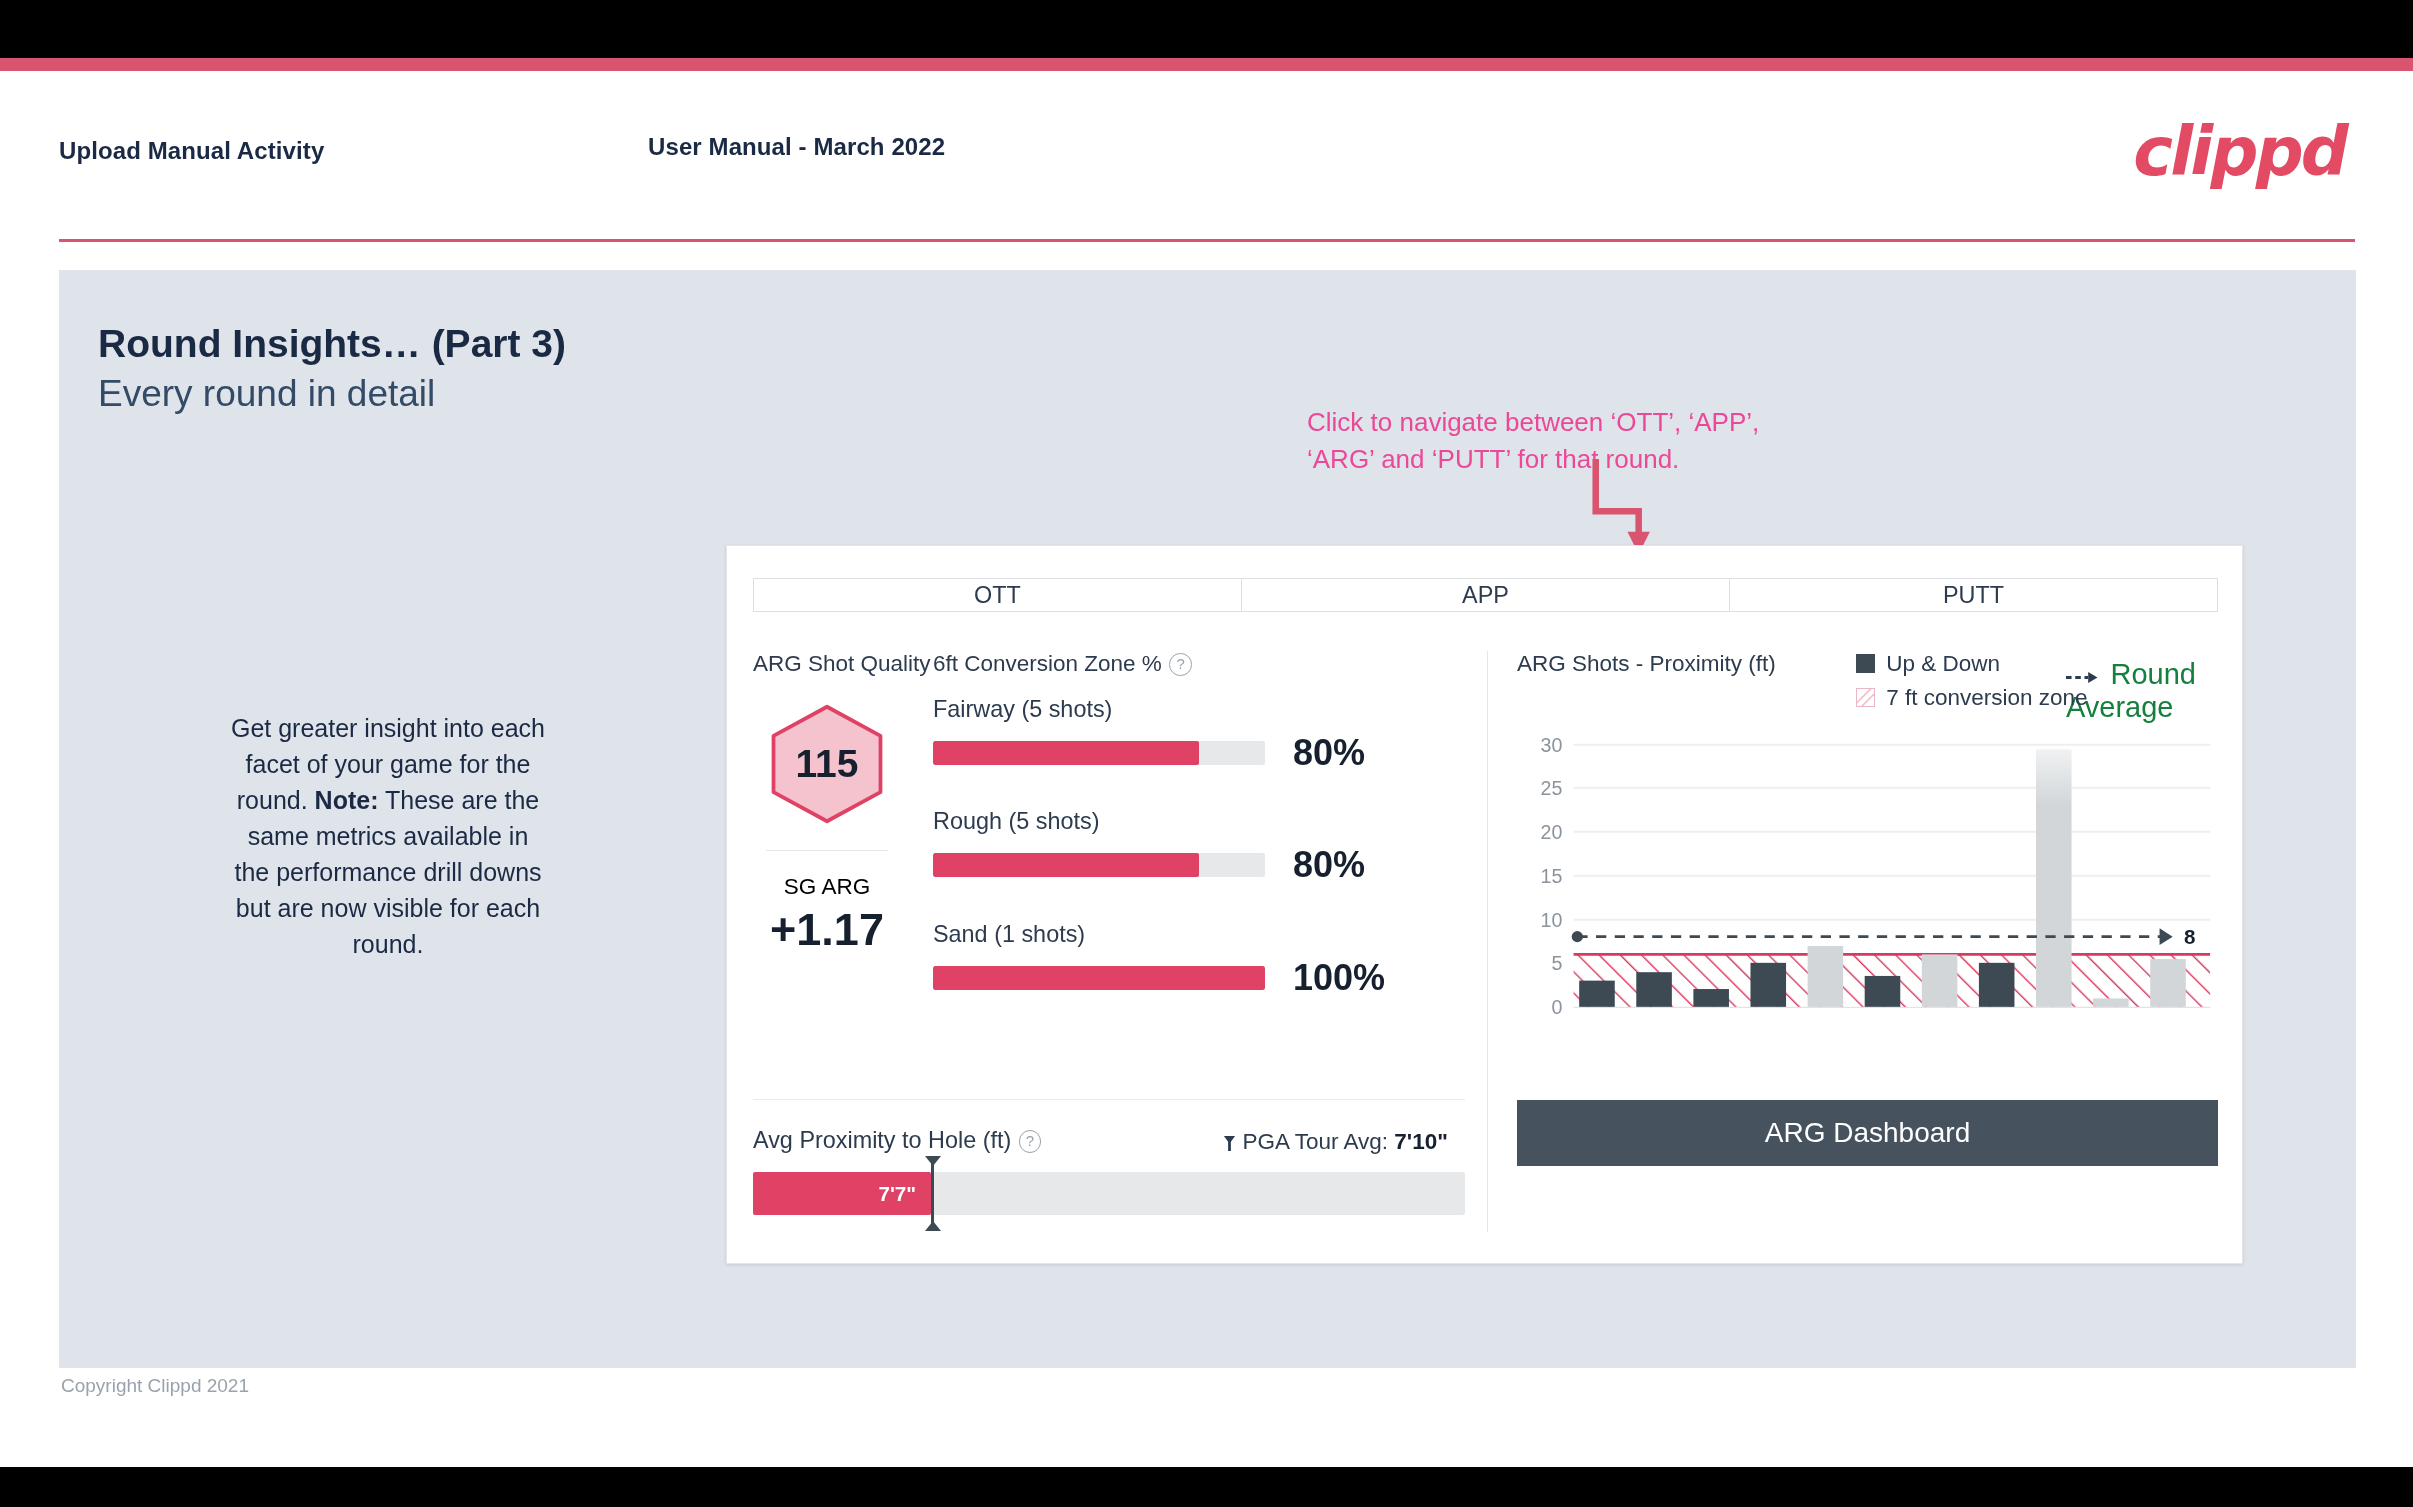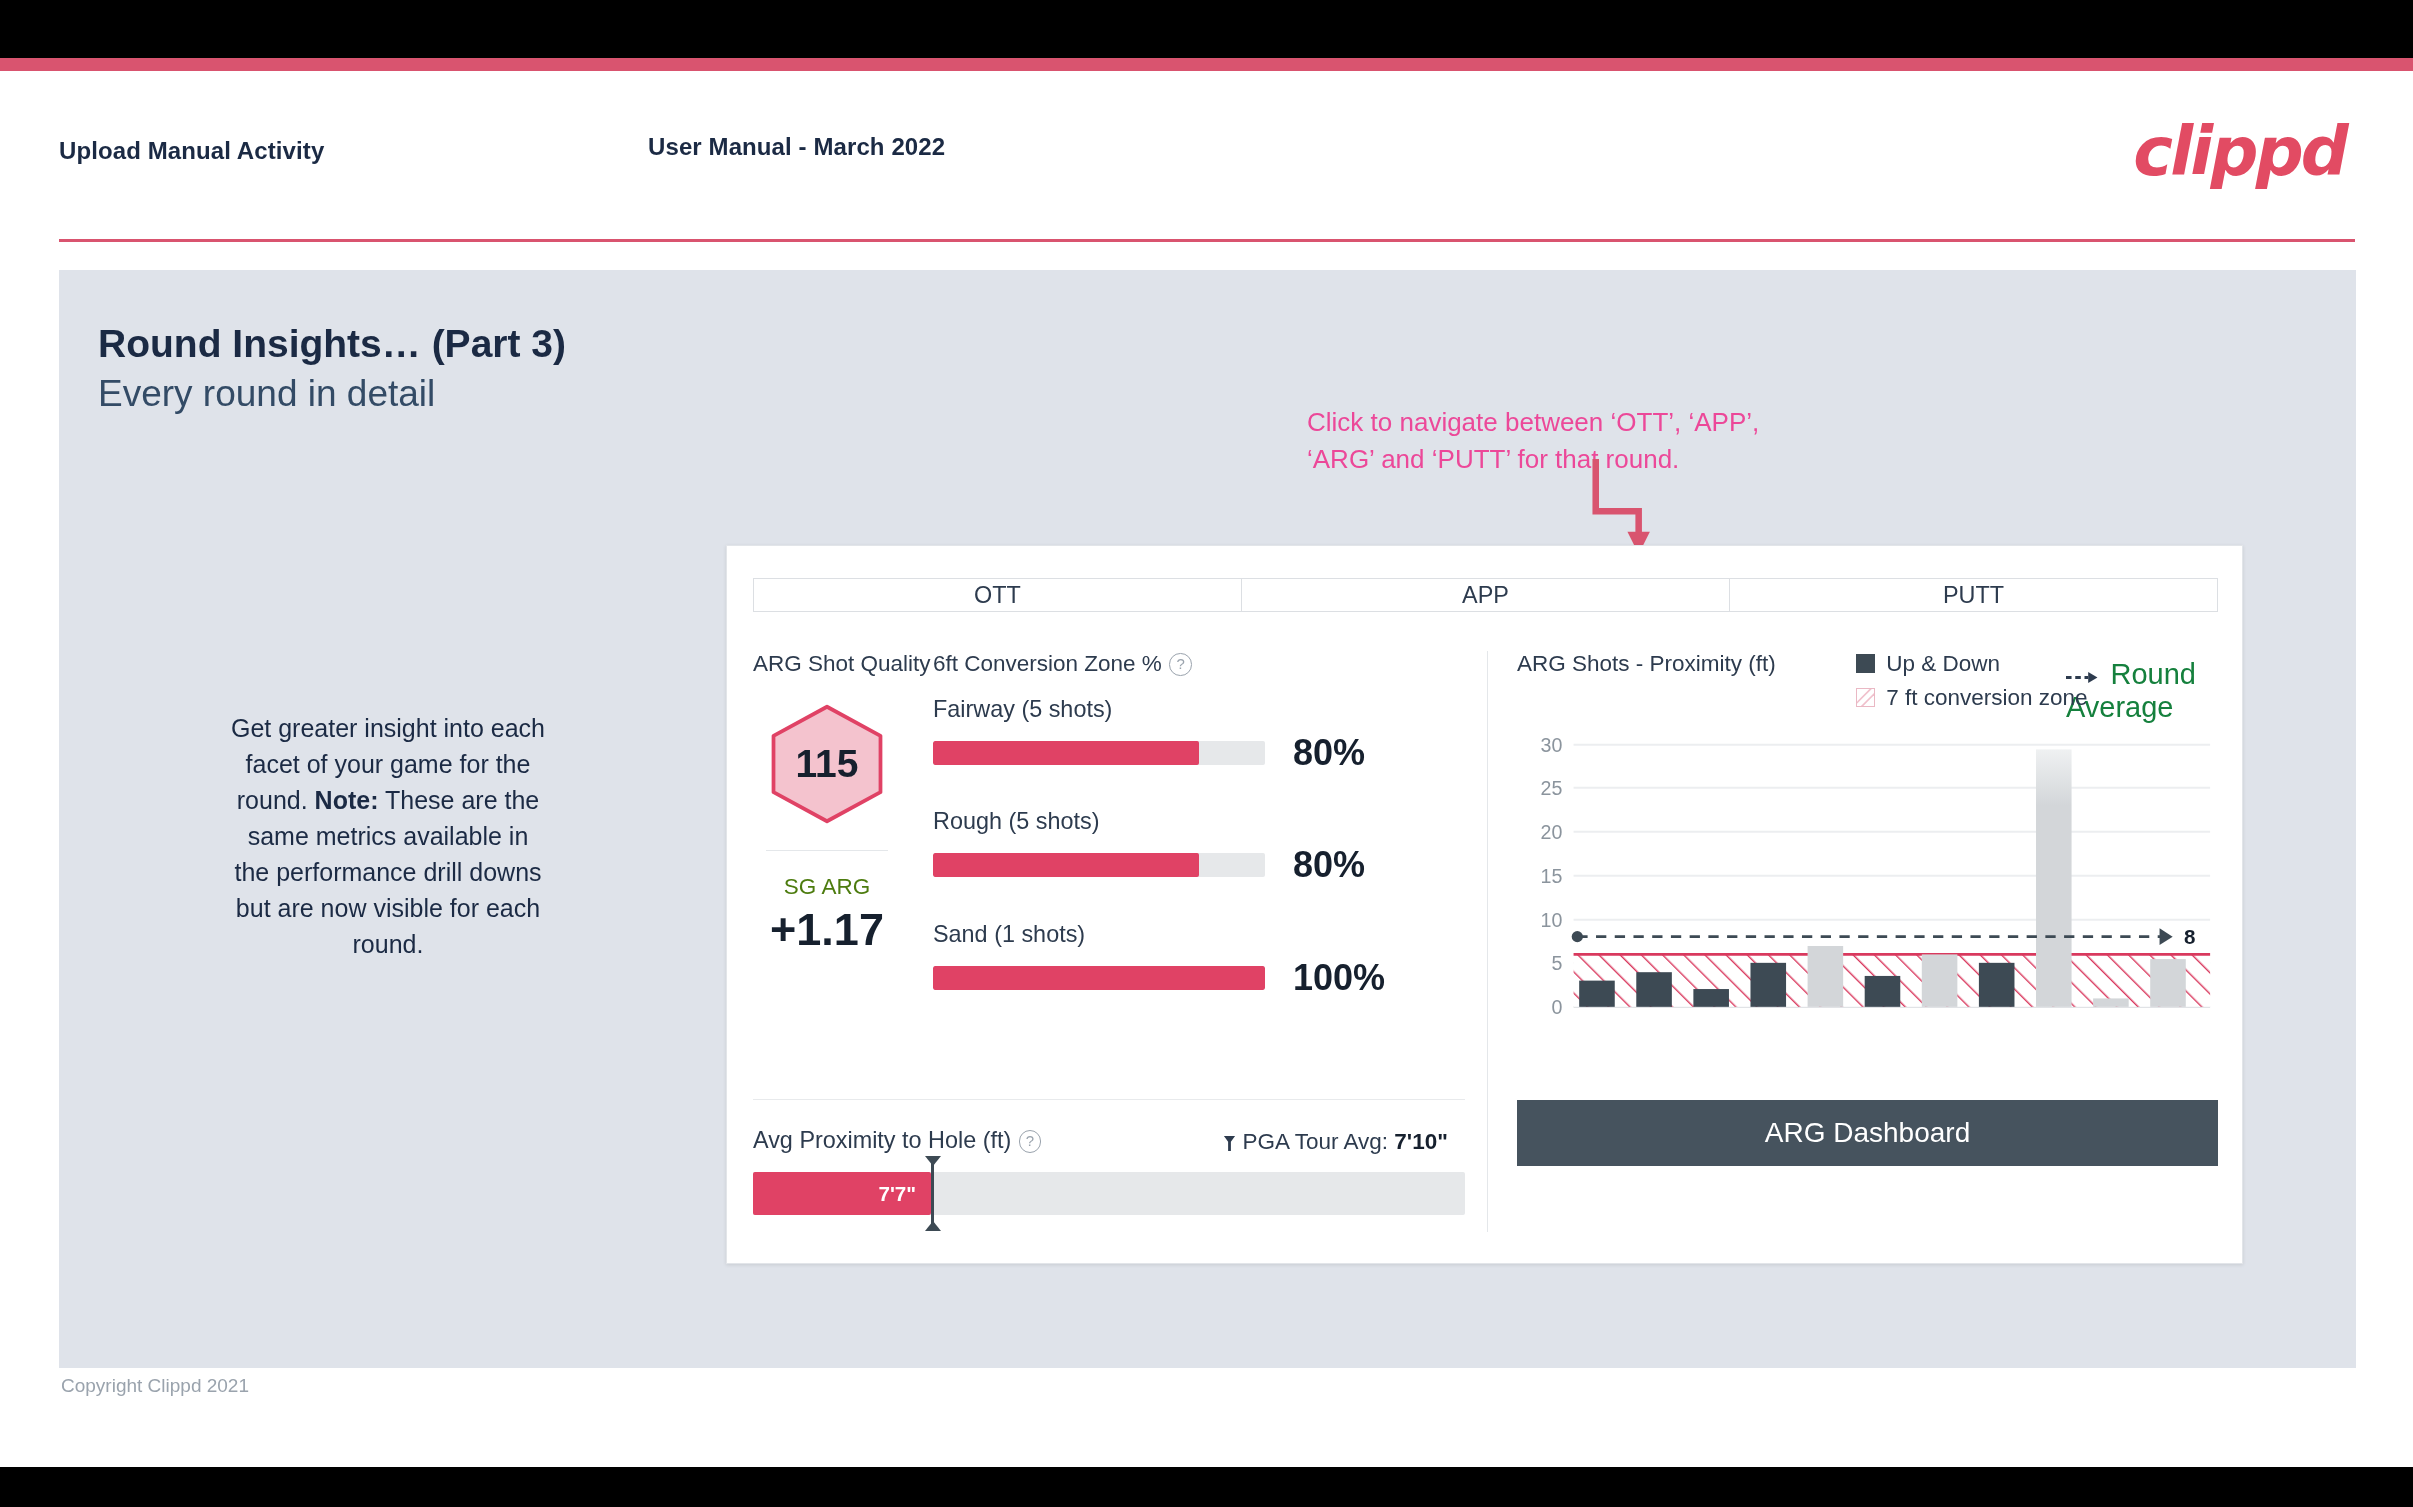--- a/index.html
+++ b/index.html
@@ -63,21 +63,21 @@
   .qmark { display:inline-block; width:22.5px; height:22.5px; border:1.9px solid #9aa3ad; border-radius:50%;
            color:#9aa3ad; font-size:15px; line-height:19.7px; text-align:center; vertical-align:1.9px;
            margin-left:7.5px; cursor:pointer; }
 
   .hexwrap { position:absolute; top:157px; left:39px; width:122px; height:122px; }
   .hexnum { position:absolute; top:0; left:0; width:122px; height:122px;
             display:flex; align-items:center; justify-content:center;
             font-size:39px; font-weight:bold; color:#16202e; }
 
   .sg-divider { position:absolute; top:304px; left:39px; width:122px; height:0.9px; background:#e4e7ea; }
-  .sg-label { position:absolute; top:328px; left:39px; width:122px; text-align:center; font-size:22.5px; color:#4d7c0f; }
+  .sg-label { position:absolute; top:328px; left:39px; width:122px; text-align:center; font-size:22.5px; color:#000000; }
   .sg-value { position:absolute; top:358px; left:24px; width:152px; text-align:center;
               font-size:45px; font-weight:bold; color:#16202e; }
 
   .conv-row { position:absolute; left:206px; width:534px; }
   .conv-name { font-size:23.4px; color:#2d3b4e; margin-bottom:9.4px; }
   .conv-line { display:flex; align-items:center; }
   .conv-track { width:332px; height:24px; background:#e6e8ea; border-radius:1.9px; overflow:hidden; }
   .conv-fill { height:24px; background:#e04265; border-radius:1.9px; }
   .conv-pct { margin-left:28px; font-size:36px; font-weight:bold; color:#16202e; }
 

